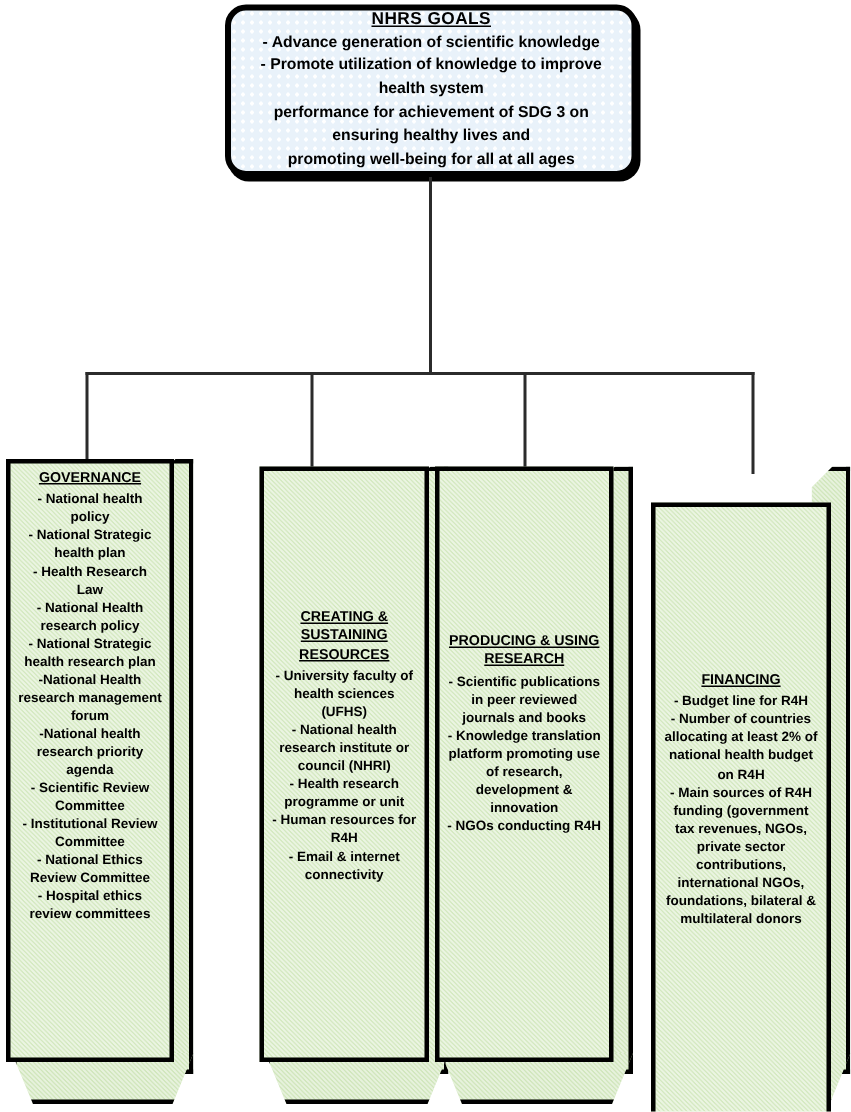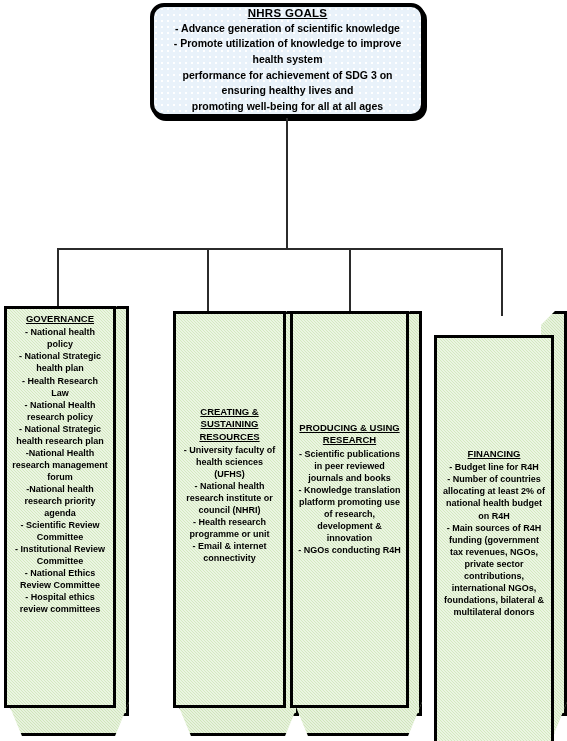--- a/index.html
+++ b/index.html
@@ -180,20 +180,21 @@
 
   <div class="pillar" style="left:148px; top:311px; width:126px; height:423px;margin-left:25px;">
     <div class="side" style="left:100px; top:0px; width:26px; height:405px;"></div>
     <div class="base" style="left:4px; top:391px; width:122px; height:34px;"></div>
     <div class="face" style="width:113px; height:397px;">
       <div class="pillar-content" style="padding-top:92px;">
         <div class="pillar-title">CREATING &amp; SUSTAINING RESOURCES</div>
         <div class="pillar-item">- University faculty  of health sciences (UFHS)</div>
         <div class="pillar-item">- National health research institute or council (NHRI)</div>
         <div class="pillar-item">- Health research programme or unit</div>
+        <div class="pillar-item">- Human resources for R4H</div>
         <div class="pillar-item">- Email &amp; internet connectivity</div>
       </div>
     </div>
   </div>
 
   <div class="pillar" style="left:290px; top:311px; width:132px; height:423px;">
     <div class="side" style="left:106px; top:0px; width:26px; height:405px;"></div>
     <div class="base" style="left:4px; top:391px; width:128px; height:34px;"></div>
     <div class="face" style="width:119px; height:397px;">
       <div class="pillar-content" style="padding-top:108px;">

